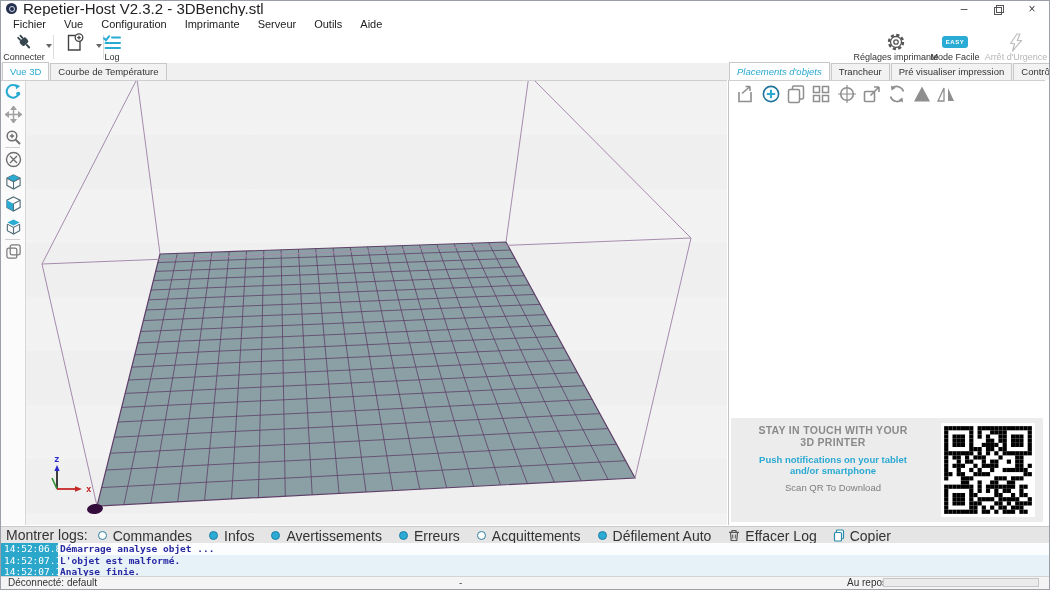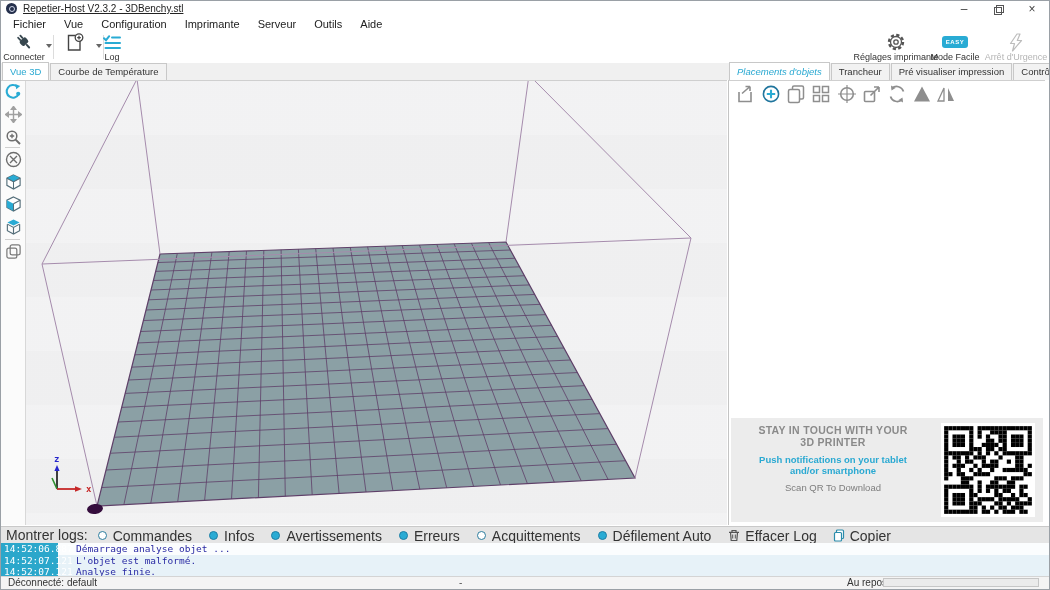--- a/index.html
+++ b/index.html
@@ -6,21 +6,21 @@
   body{
     width:1050px;height:590px;position:relative;overflow:hidden;
     font-family:"Liberation Sans",sans-serif;background:#fff;
     -webkit-font-smoothing:antialiased;
   }
   .win-border{position:absolute;inset:0;border:1px solid #9aa0a6;pointer-events:none;z-index:99;}
   
   .titlebar{position:absolute;left:1px;top:1px;right:1px;height:15px;background:#fff;display:flex;align-items:center;}
   .app-logo{width:11px;height:11px;border-radius:50%;background:#25304c;margin:0 6px 0 5px;position:relative;}
   .app-logo::after{content:"";position:absolute;inset:2.5px;border:1.5px solid #cfd6e8;border-radius:50%;}
-  .title-text{font-size:10px;color:#222;text-decoration:underline;}
+  .title-text{font-size:15px;color:#222;}
   .win-controls{margin-left:auto;display:flex;align-items:center;height:100%;}
   .win-btn{width:34px;height:100%;display:flex;align-items:center;justify-content:center;color:#444;font-size:12px;}
   .restore-glyph{width:8px;height:8px;position:relative;}
   .restore-glyph i{position:absolute;border:1px solid #555;width:6px;height:6px;display:block;}
   .restore-glyph i.b{left:0;top:2px;background:#fff;}
   .restore-glyph i.f{left:2px;top:0;}
   
   .menubar{position:absolute;left:1px;top:16px;right:1px;height:16px;background:#fff;display:flex;align-items:center;padding-left:3px;}
   .menu-item{font-size:11px;color:#222;padding:0 9px;}
   
@@ -60,21 +60,21 @@
   .log-toolbar{position:absolute;left:1px;top:526px;right:1px;height:17px;background:#e5e5e5;border-top:1px solid #c9c9c9;border-bottom:1px solid #e2e2e2;display:flex;font-size:14px;color:#333;}
   .log-toolbar .lt-label{margin:0 10px 0 5px;}
   .lt-filter{display:flex;align-items:center;margin-right:17px;}
   .radio{width:9px;height:9px;border-radius:50%;border:1.5px solid #2c7d9e;background:#fff;margin-right:6px;box-sizing:border-box;}
   .radio.on{background:#29abd4;border-color:#1f7fa5;}
   .lt-action{display:flex;align-items:center;margin-right:16px;}
   .lt-action .aic{margin-right:5px;display:flex;}
   .log-entries{position:absolute;left:1px;top:543px;right:1px;height:35px;background:#fff;font-family:"DejaVu Sans Mono","Liberation Mono",monospace;font-size:9.5px;}
   .log-row{display:flex;height:11.5px;line-height:11.5px;}
   .log-row .ts{width:57px;background:#2ba7cb;color:#fff;padding-left:3px;box-sizing:border-box;}
-  .log-row .msg{color:#2929a3;padding-left:18px;white-space:pre;}
+  .log-row .msg{color:#2929a3;padding-left:2px;white-space:pre;font-weight:bold;}
   .log-row.r1{background:#fbfdfe;}
   .log-row.r2{background:#e7f2f8;}
   .log-row.r3{background:#e7f2f8;}
   
   .statusbar{position:absolute;left:1px;right:1px;bottom:1px;height:12px;background:#f4f4f4;border-top:1px solid #d4d4d4;font-size:10px;color:#333;}
   .sb-left{position:absolute;left:7px;top:0px;}
   .sb-center{position:absolute;left:458px;top:0px;color:#555;}
   .sb-state{position:absolute;left:846px;top:0px;}
   .sb-progress{position:absolute;left:882px;top:1px;width:156px;height:9px;background:#ebebeb;border:1px solid #c6c6c6;box-sizing:border-box;}
 </style>

